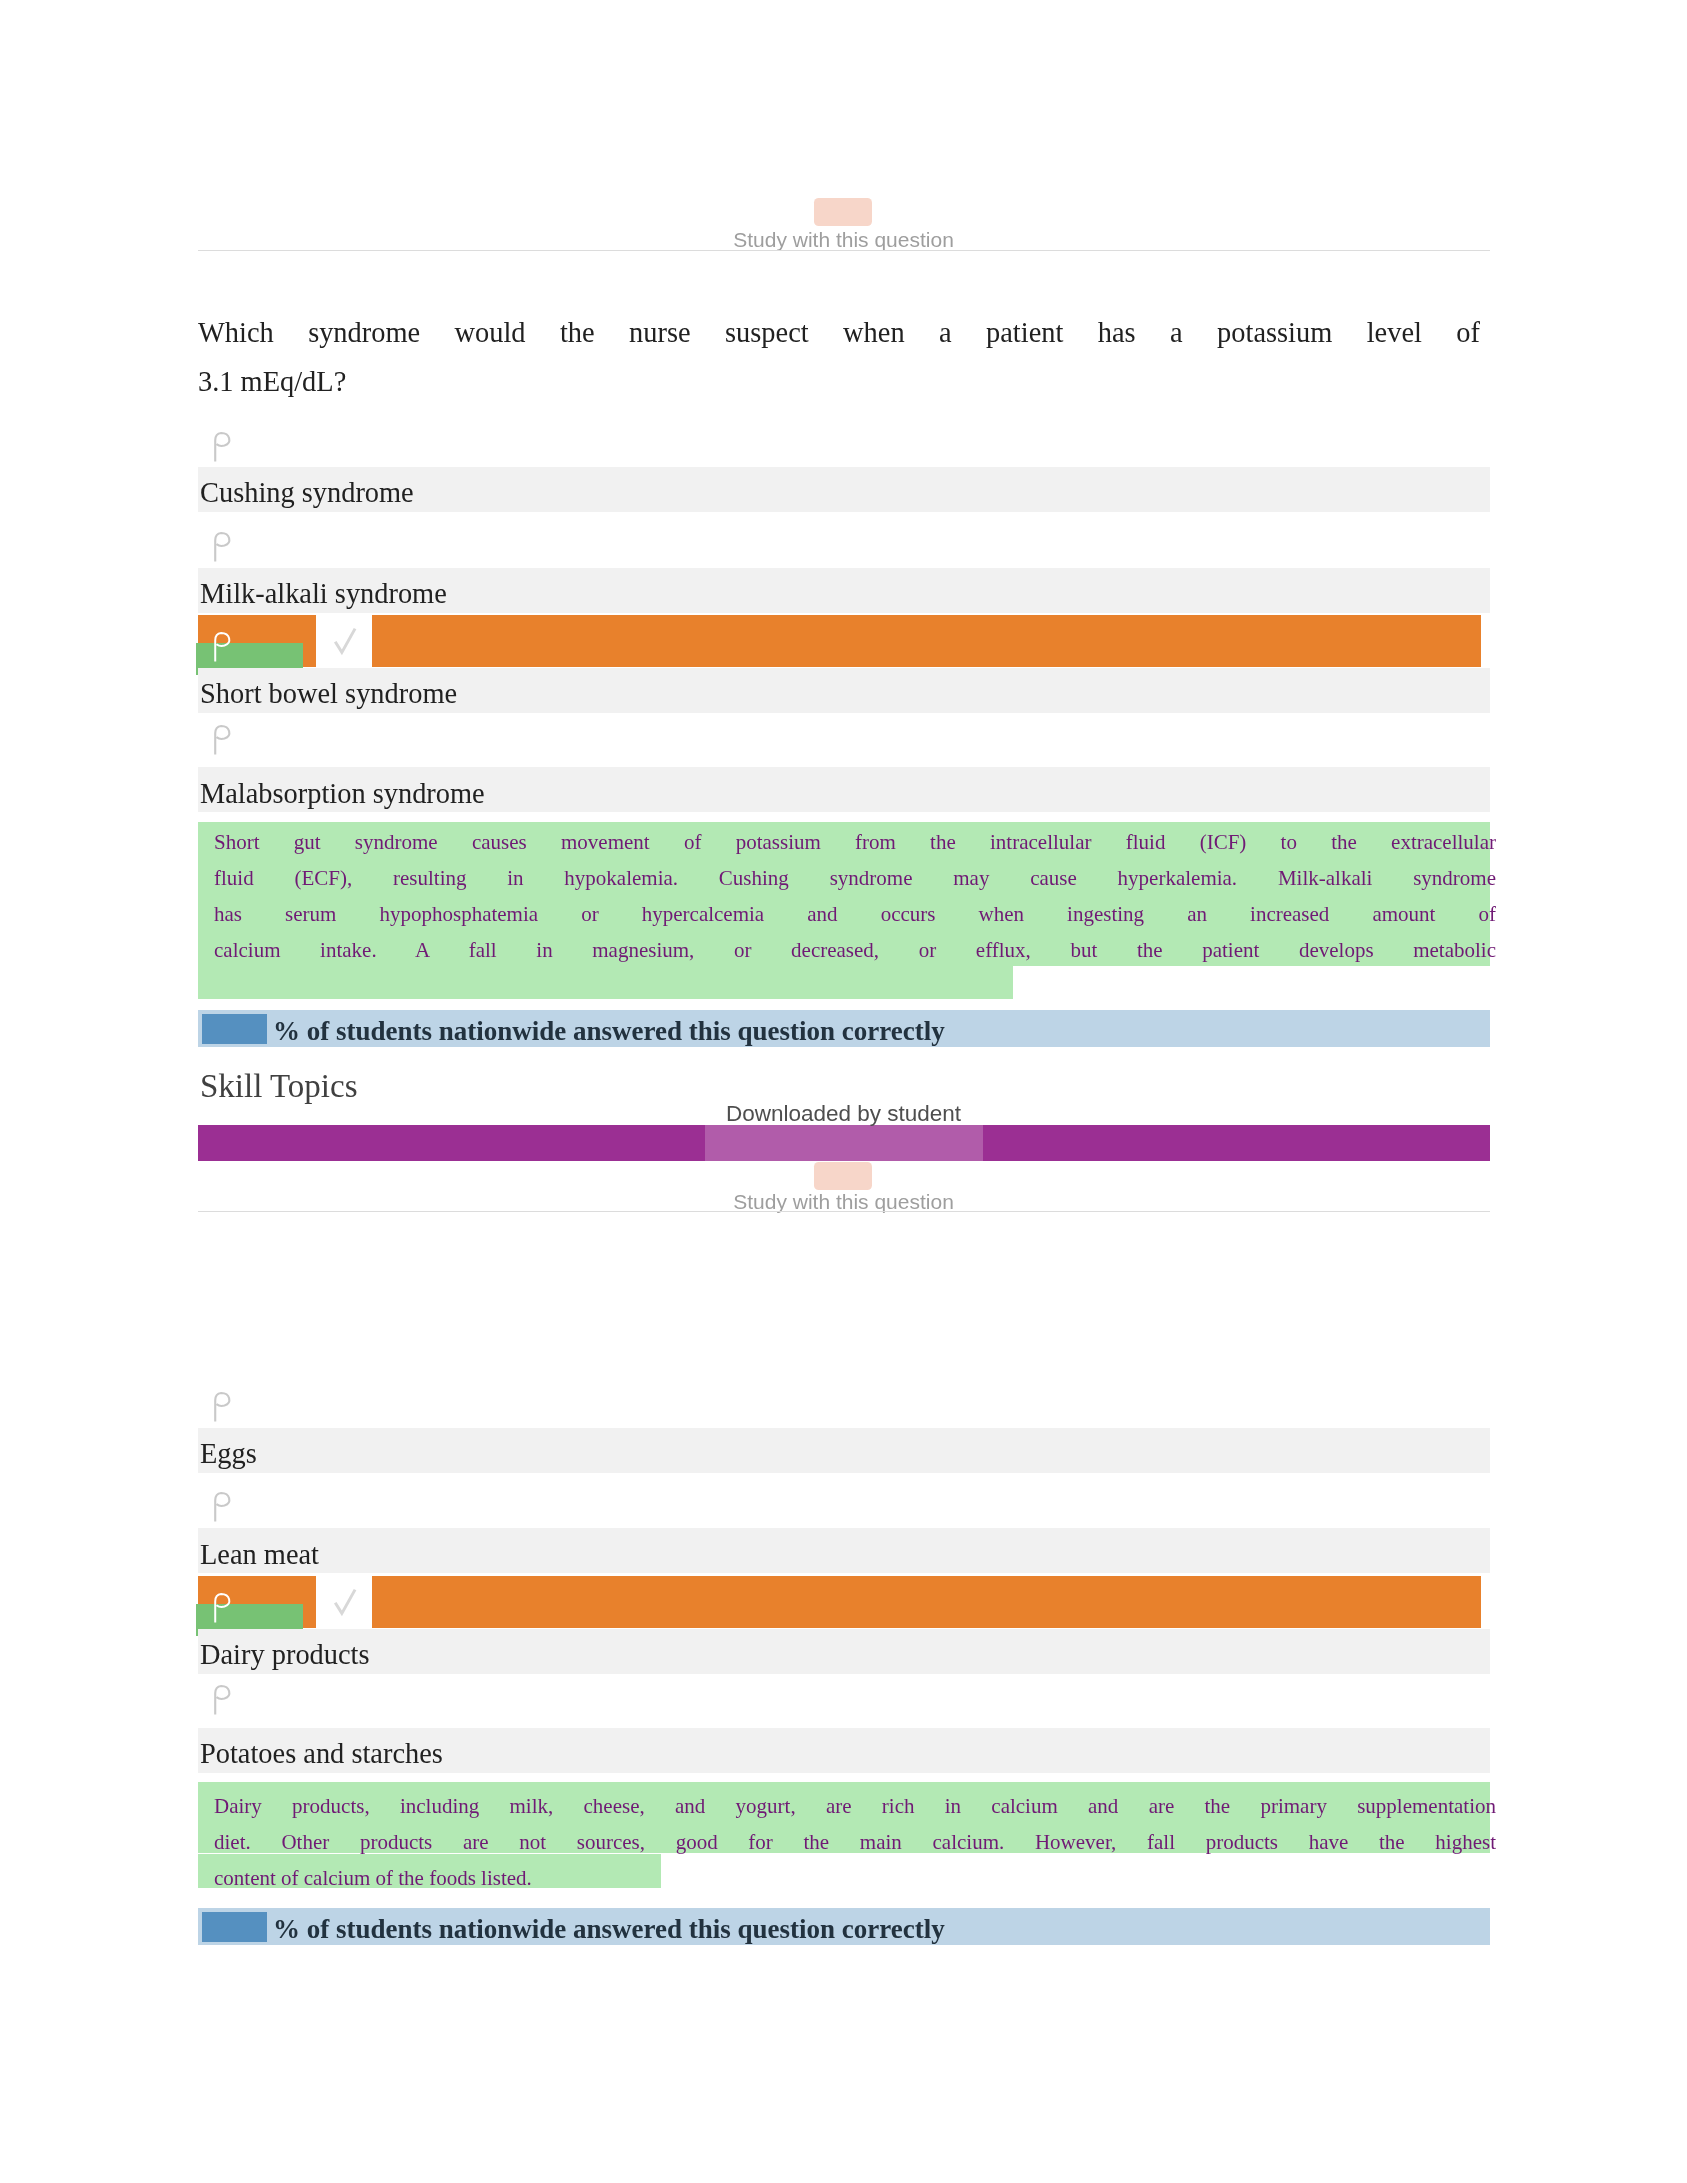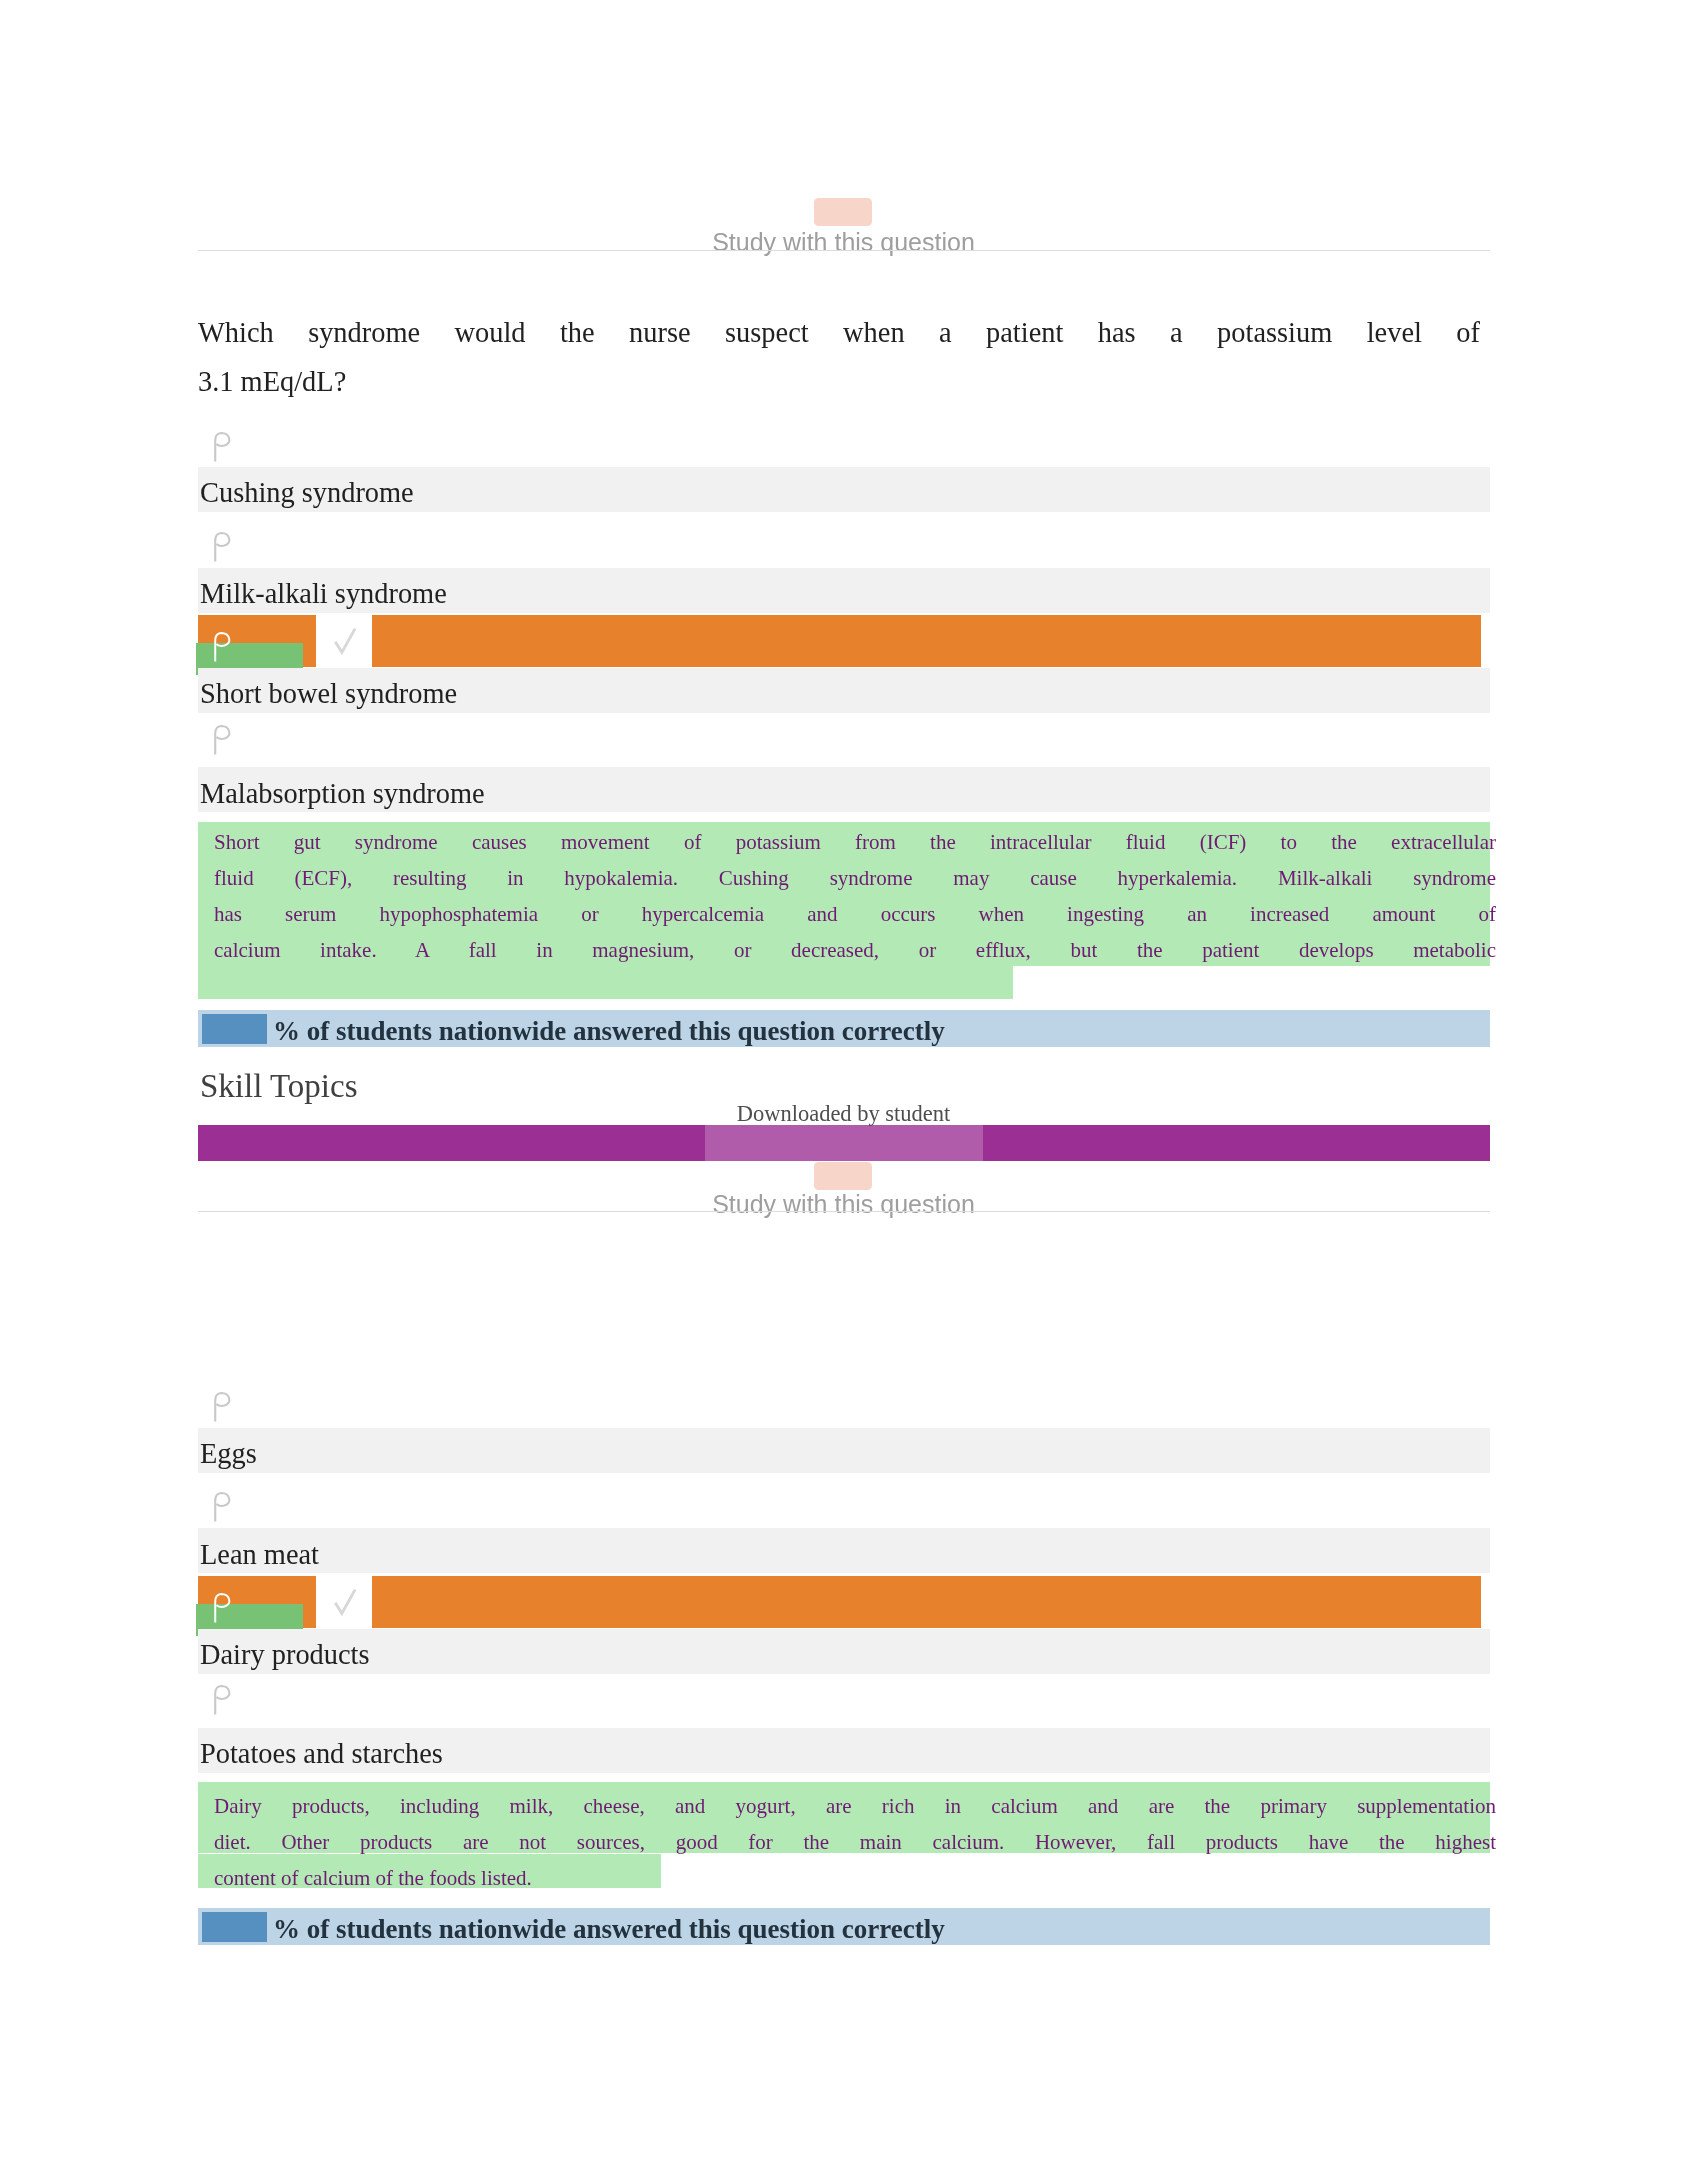--- a/index.html
+++ b/index.html
@@ -6,26 +6,26 @@
   html,body{margin:0;padding:0;background:#ffffff;}
   body{width:1687px;height:2183px;overflow:hidden;
        font-family:"Liberation Serif",serif;color:#1a1a1a;}
   .sheet{position:relative;width:1687px;height:2183px;background:#fff;}
 
   
   .brk{position:absolute;left:0;width:1687px;}
   .brk-badge{position:absolute;left:814px;width:58px;height:28px;border-radius:4.6px;
              background:#e8835b;opacity:.33;}
   .brk-cap{position:absolute;left:0;width:1687px;text-align:center;
-           font-family:"Liberation Sans",sans-serif;font-size:25px;color:#9e9e9e;
+           font-family:"Liberation Sans",sans-serif;font-size:21px;color:#9e9e9e;
            white-space:nowrap;}
   .brk-rule{position:absolute;left:198px;width:1292px;height:1.3px;background:#dcdcdc;}
   .brk-wash{position:absolute;background:rgba(255,255,255,.22);}
   .brk-foot{position:absolute;left:0;width:1687px;text-align:center;
-            font-family:Liberation Serif, serif;font-size:22.5px;color:#4e4e4e;
+            font-family:Liberation Sans, sans-serif;font-size:22.5px;color:#4e4e4e;
             white-space:nowrap;z-index:3;}
 
   
   .qtext{position:absolute;left:198px;width:1282px;
          font-size:28.4px;line-height:49px;color:#212121;}
   .qline{display:block;text-align:justify;text-align-last:justify;}
   .qline.last{text-align:left;text-align-last:left;}
 
   .band{position:absolute;left:198px;width:1292px;background:#f1f1f1;}
   .radio{position:absolute;}

